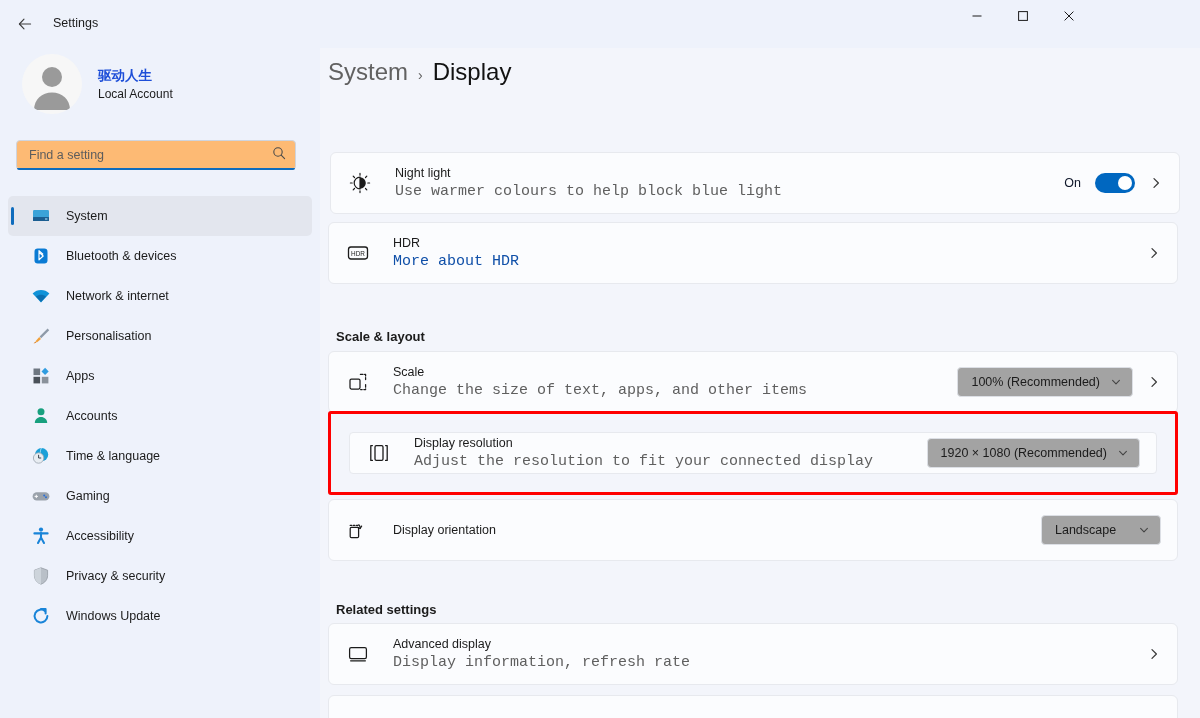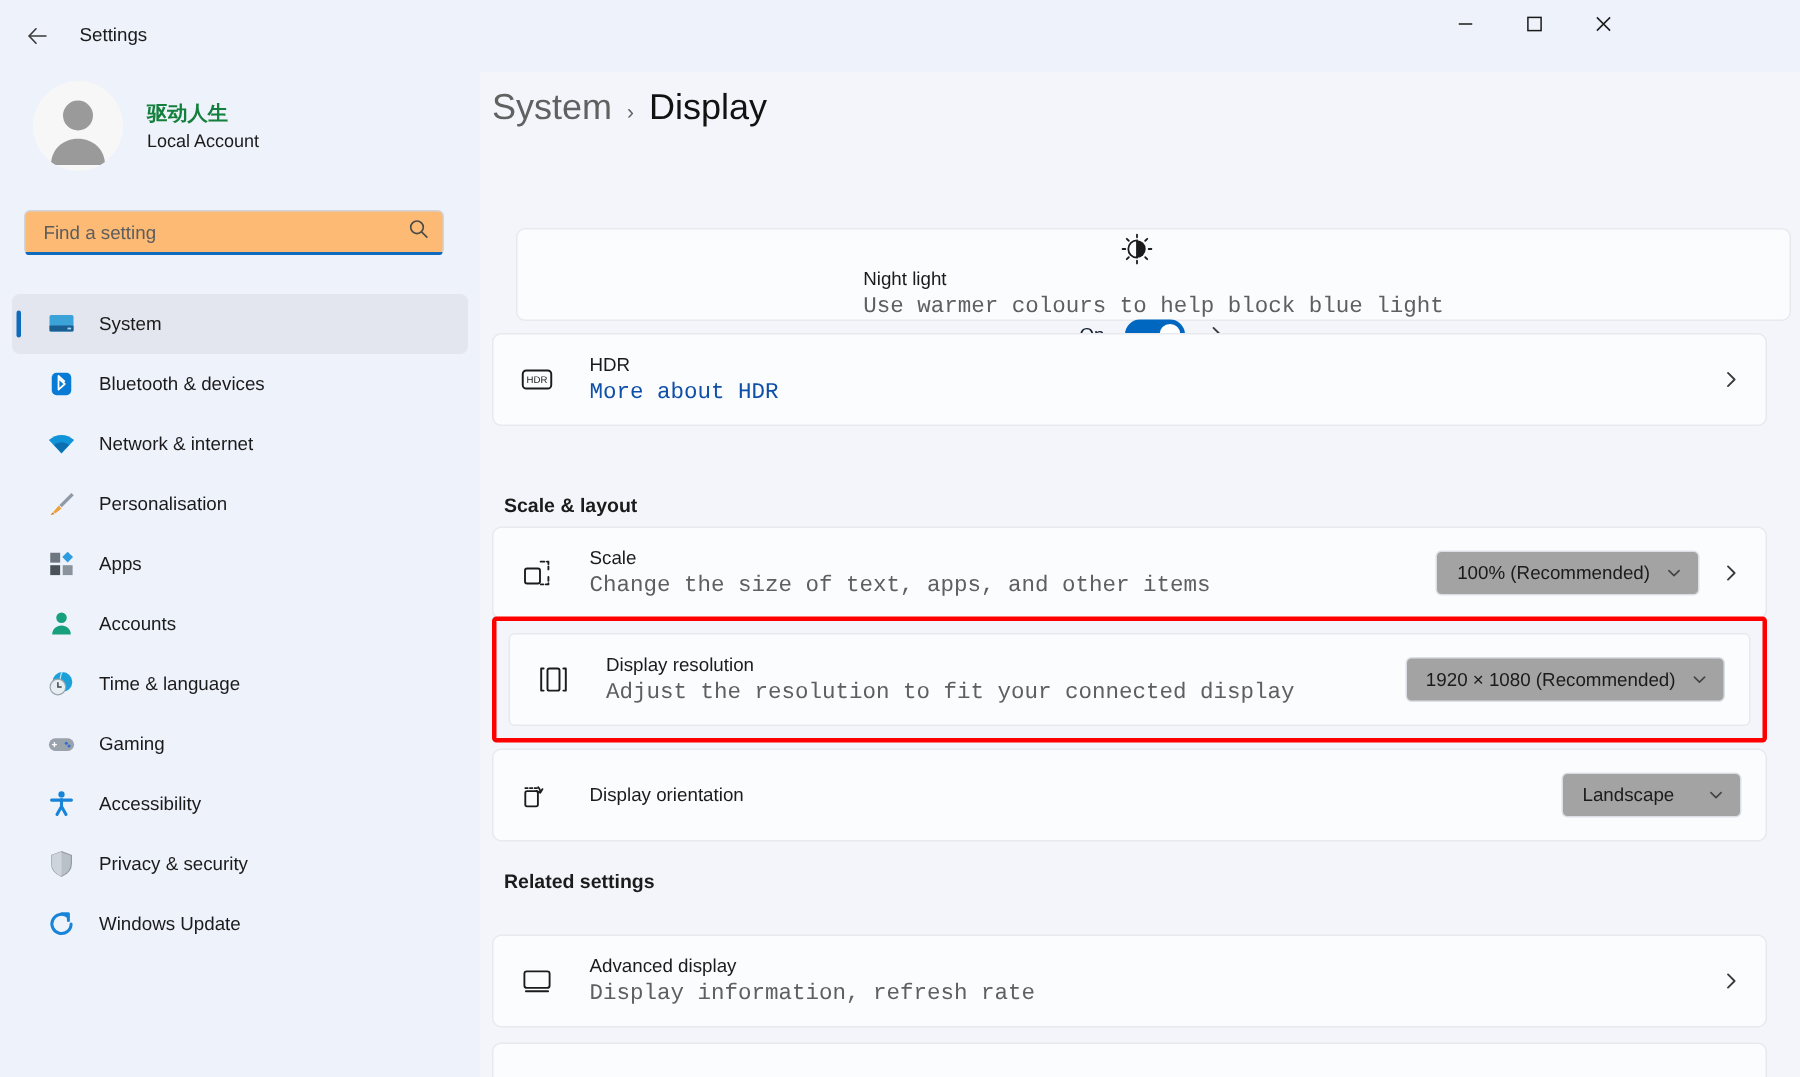--- a/index.html
+++ b/index.html
@@ -47,21 +47,21 @@
     position: absolute; left: 22px; top: 6px;
     display: flex; align-items: center; gap: 16px;
   }
   .avatar {
     width: 60px; height: 60px; border-radius: 50%;
     background: #f7f7f7;
     display: flex; align-items: flex-end; justify-content: center;
     overflow: hidden; flex: none;
   }
   .profile-text { display: flex; flex-direction: column; gap: 2px; }
-  .profile-name { font-size: 13.5px; color: #15803d; font-weight: 600; }
+  .profile-name { font-size: 13.5px; color: #1d4ed8; font-weight: 600; }
   .profile-sub { font-size: 12px; color: #1b1b1b; }
 
   .searchwrap {
     position: absolute; left: 16px; top: 92px;
     width: 280px; height: 30px;
   }
   .searchbox {
     width: 100%; height: 100%;
     background: #fdba74;
     border: 1px solid #cfd4dd;
@@ -167,35 +167,35 @@
   }
   .combo-text { font-size: 12.5px; color: #1b1b1b; white-space: nowrap; }
 
   .section-head {
     font-size: 13px; color: #1b1b1b; font-weight: 600;
     margin: 0 0 9px 8px;
   }
 
   
   .pos { position: absolute; }
-  #card-nightlight { left: 24px; top: 48px; width: 850px; height: 62px; flex-direction: column; }
+  #card-nightlight { left: 10px; top: 48px; width: 850px; height: 62px; }
   #card-hdr        { left: 8px; top: 118px; width: 850px; height: 62px; justify-content: space-between; }
   #head-scale      { left: 8px; top: 225px; }
   #card-scale      { left: 8px; top: 247px; width: 850px; height: 62px; }
   #hl-wrap         { left: 8px; top: 307px; width: 850px; height: 84px; }
   #card-orient     { left: 8px; top: 395px; width: 850px; height: 62px; }
-  #head-related    { left: 8px; top: 476px; }
+  #head-related    { left: 8px; top: 498px; }
   #card-advanced   { left: 8px; top: 519px; width: 850px; height: 62px; }
   #card-graphics   { left: 8px; top: 591px; width: 850px; height: 62px; }
 
   .highlight-box {
     width: 100%; height: 100%;
     border: 3px solid #ff0000;
     border-radius: 3px;
-    padding: 8px;
+    padding: 18px;
   }
   .highlight-box .card {
     width: 100%; height: 100%;
     border-radius: 4px;
   }
 </style>
 </head>
 <body>
 
 <div class="titlebar">

